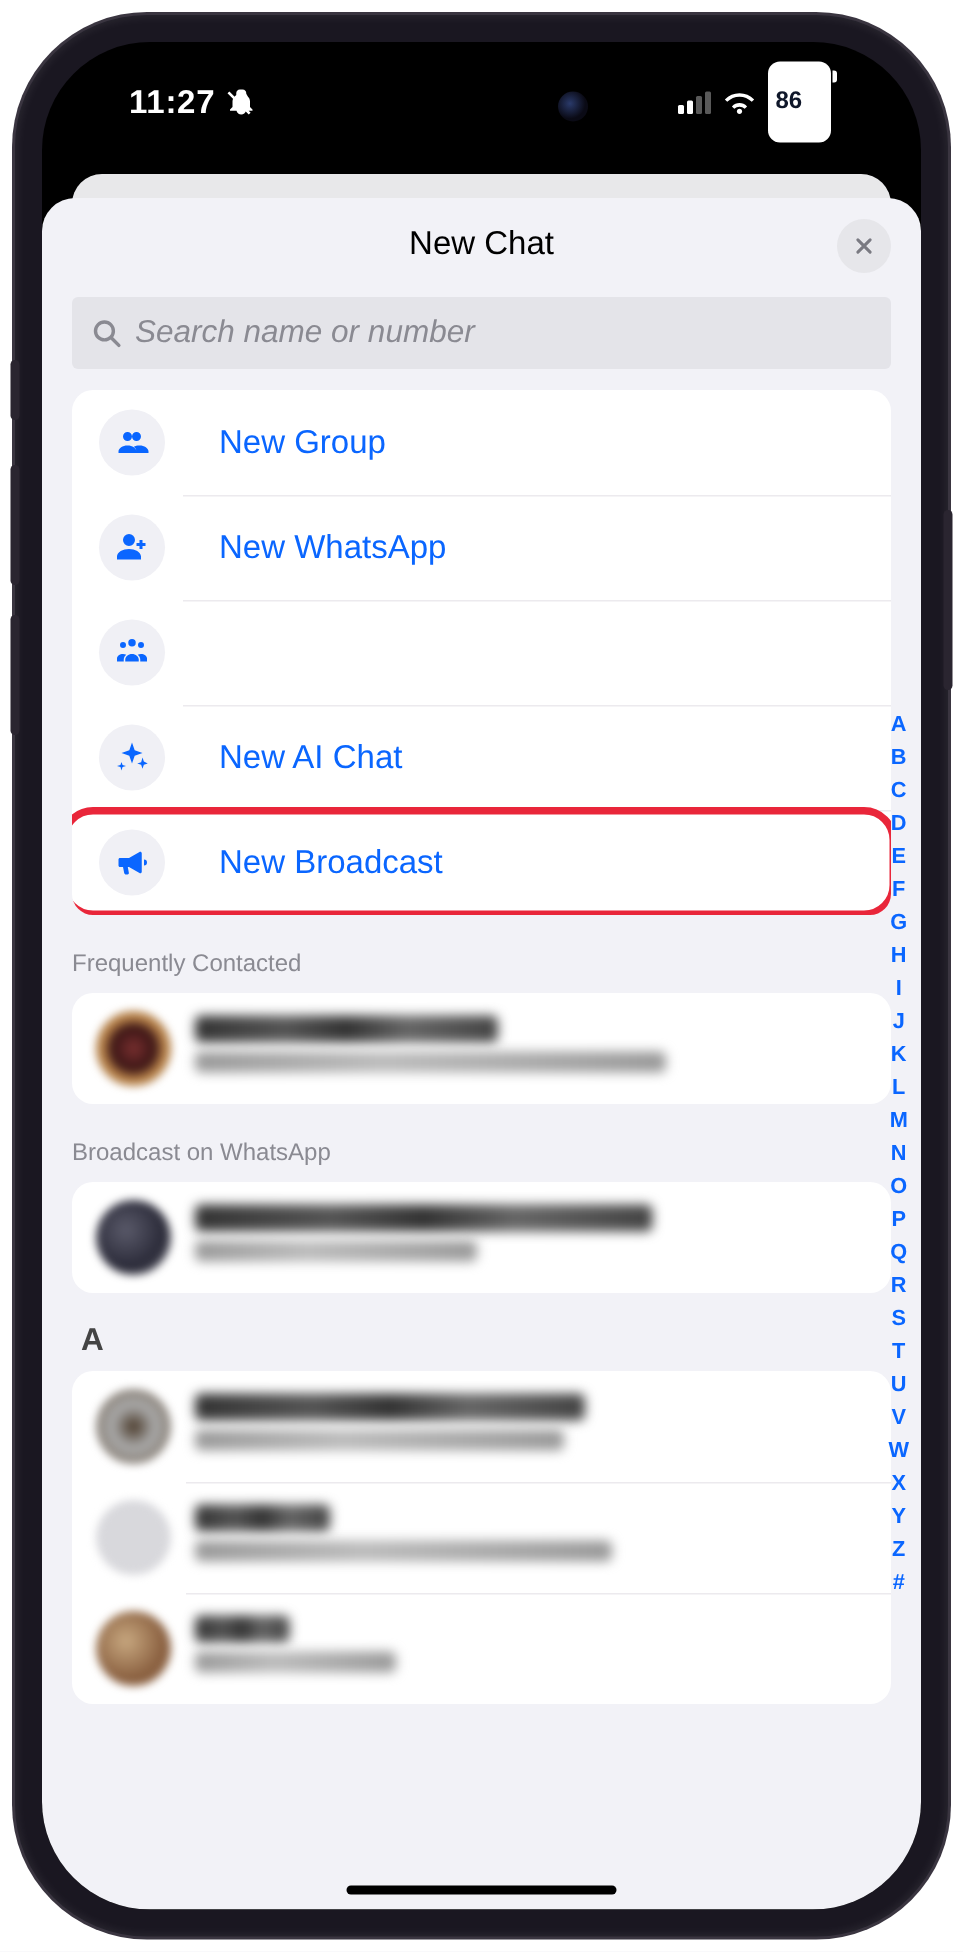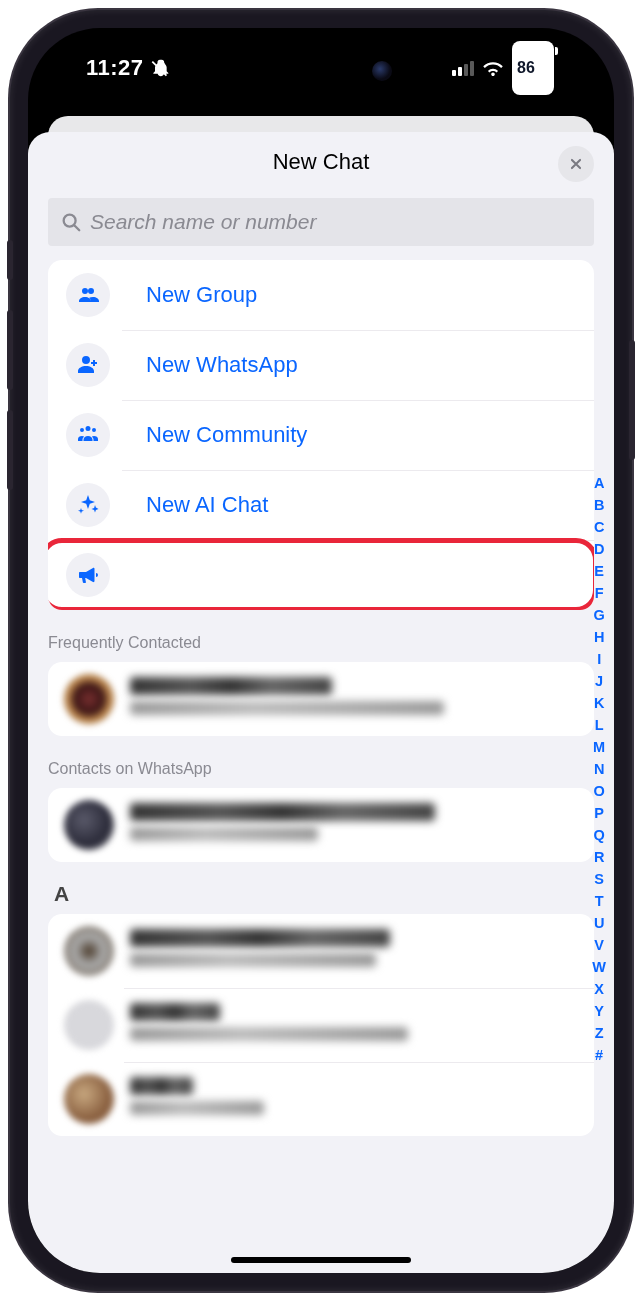--- a/index.html
+++ b/index.html
@@ -310,52 +310,52 @@
                 </svg>
             </div>
             <span class="option-label">New WhatsApp</span>
           </div>
           <div class="option-row">
             <div class="option-icon">
               <svg viewBox="0 0 24 24">
                   <path d="M12 8a2.5 2.5 0 100-5 2.5 2.5 0 000 5zM6 9a2 2 0 100-4 2 2 0 000 4zm12 0a2 2 0 100-4 2 2 0 000 4zM2 16c0-1.7 1.8-3 4-3 .8 0 1.5.2 2.2.5-1 .8-1.7 1.9-1.7 3.2V18H2v-2zm5.5 2v-1.3c0-2 2-3.7 4.5-3.7s4.5 1.7 4.5 3.7V18h-9zm10 0v-1.3c0-1.3-.7-2.4-1.7-3.2.7-.3 1.4-.5 2.2-.5 2.2 0 4 1.3 4 3v2h-4.5z"></path>
                 </svg>
             </div>
-            <span class="option-label">New Community</span>
           </div>
           <div class="option-row">
             <div class="option-icon">
               <svg viewBox="0 0 24 24">
                   <path d="M12 2l1.8 5.2L19 9l-5.2 1.8L12 16l-1.8-5.2L5 9l5.2-1.8L12 2zm7 10l.9 2.6L22.5 16l-2.6.9L19 19.5l-.9-2.6L15.5 16l2.6-.9L19 12zM5 15l.7 2L8 17.7l-2.3.7L5 20.7l-.7-2.3L2 17.7l2.3-.7L5 15z"></path>
                 </svg>
             </div>
             <span class="option-label">New AI Chat</span>
           </div>
           <div class="option-row">
             <div class="option-icon">
               <svg viewBox="0 0 24 24">
                   <path d="M3 10v4c0 .6.4 1 1 1h2l.8 4c.1.6.6 1 1.2 1h1c.6 0 1-.5.9-1.1L9.2 15H10l7 4c.7.4 1.5-.1 1.5-.9V5.9c0-.8-.8-1.3-1.5-.9l-7 4H4c-.6 0-1 .4-1 1zm17 0a2 2 0 010 4v-4z"></path>
                 </svg>
             </div>
+            <span class="option-label">New Broadcast</span>
           </div>
           <div class="highlight" style="left:-8px; right:-4px; top:278px; height:74px;"></div>
         </div>
 
         <div class="section-title">Frequently Contacted</div>
         <div class="contact-card">
           <div class="contact-row">
             <div class="avatar av1"></div>
             <div class="contact-text">
               <div class="blur-line" style="width:45%"></div>
               <div class="blur-line sub" style="width:70%"></div>
             </div>
           </div>
         </div>
 
-        <div class="section-title">Contacts on WhatsApp</div>
+        <div class="section-title">Broadcast on WhatsApp</div>
         <div class="contact-card">
           <div class="contact-row">
             <div class="avatar av2"></div>
             <div class="contact-text">
               <div class="blur-line" style="width:68%"></div>
               <div class="blur-line sub" style="width:42%"></div>
             </div>
           </div>
         </div>
 

